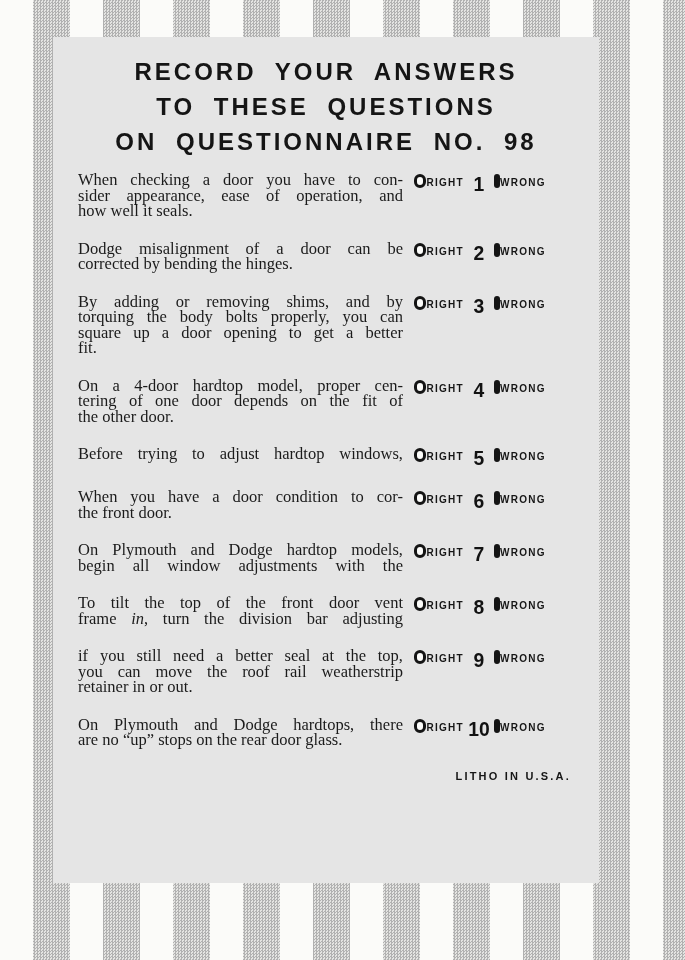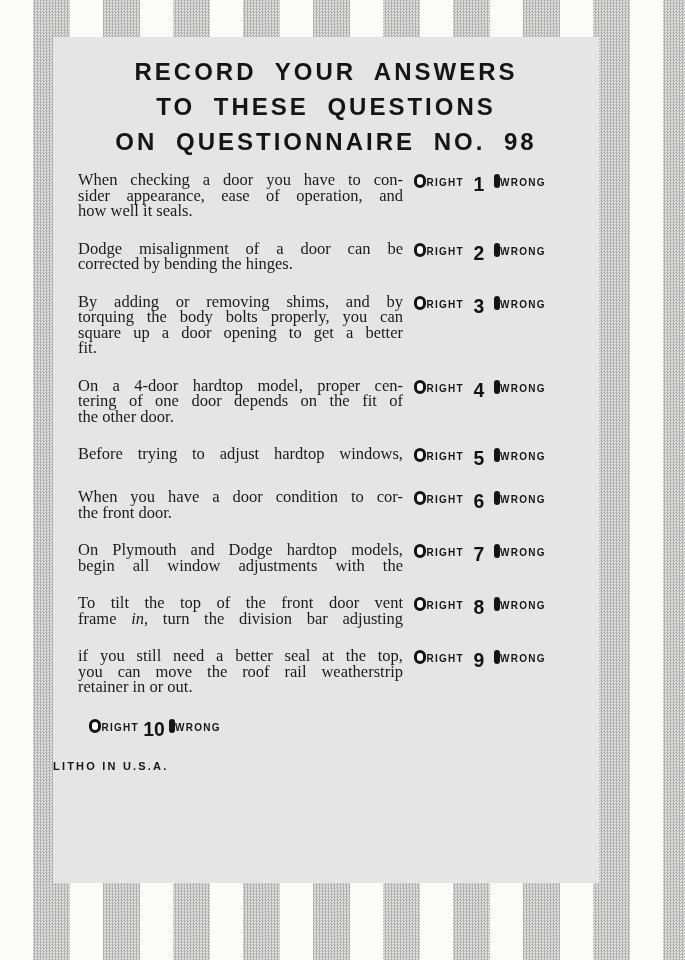--- a/index.html
+++ b/index.html
@@ -25,21 +25,21 @@
   .q-line { text-align:justify; text-align-last:justify; white-space:normal; }
   .q-line.last { text-align-last:left; }
   .answers { display:flex; align-items:flex-start; margin-left:11px; padding-top:2px; }
   .ans-col { width:50px; display:flex; flex-direction:row; }
   .oval { width:44px; height:14px; border:3.5px solid #141414; border-radius:8px; background:#fcfcfa; }
   .ans-label { margin-top:3px; font-family:"Liberation Sans", sans-serif; font-weight:700;
     font-size:10px; letter-spacing:1.3px; color:#161616; }
   .q-num { width:30px; text-align:center; font-family:"Liberation Sans", sans-serif;
     font-weight:700; font-size:21px; line-height:19px; color:#121212;
     transform:scaleX(.92); }
-  .footer { margin-top:16px; padding-right:28px; color:#161616;
+  .footer { margin-top:16px; padding-right:28px; text-align:right; color:#161616;
     font-family:"Liberation Sans", sans-serif; font-weight:700;
     font-size:11px; letter-spacing:2.2px; }
 </style>
 </head>
 <body>
 
 <div class="card">
   <div class="title">
     <div class="title-line">RECORD YOUR ANSWERS</div>
     <div class="title-line">TO THESE QUESTIONS</div>
@@ -207,20 +207,24 @@
       </div>
       <div class="q-num">9</div>
       <div class="ans-col">
         <div class="oval"></div>
         <div class="ans-label">WRONG</div>
       </div>
     </div>
   </div>
 
   <div class="q-row">
+    <div class="q-text">
+          <div class="q-line">On Plymouth and Dodge hardtops, there</div>
+          <div class="q-line last">are no “up” stops on the rear door glass.</div>
+        </div>
     <div class="answers">
       <div class="ans-col">
         <div class="oval"></div>
         <div class="ans-label">RIGHT</div>
       </div>
       <div class="q-num">10</div>
       <div class="ans-col">
         <div class="oval"></div>
         <div class="ans-label">WRONG</div>
       </div>

